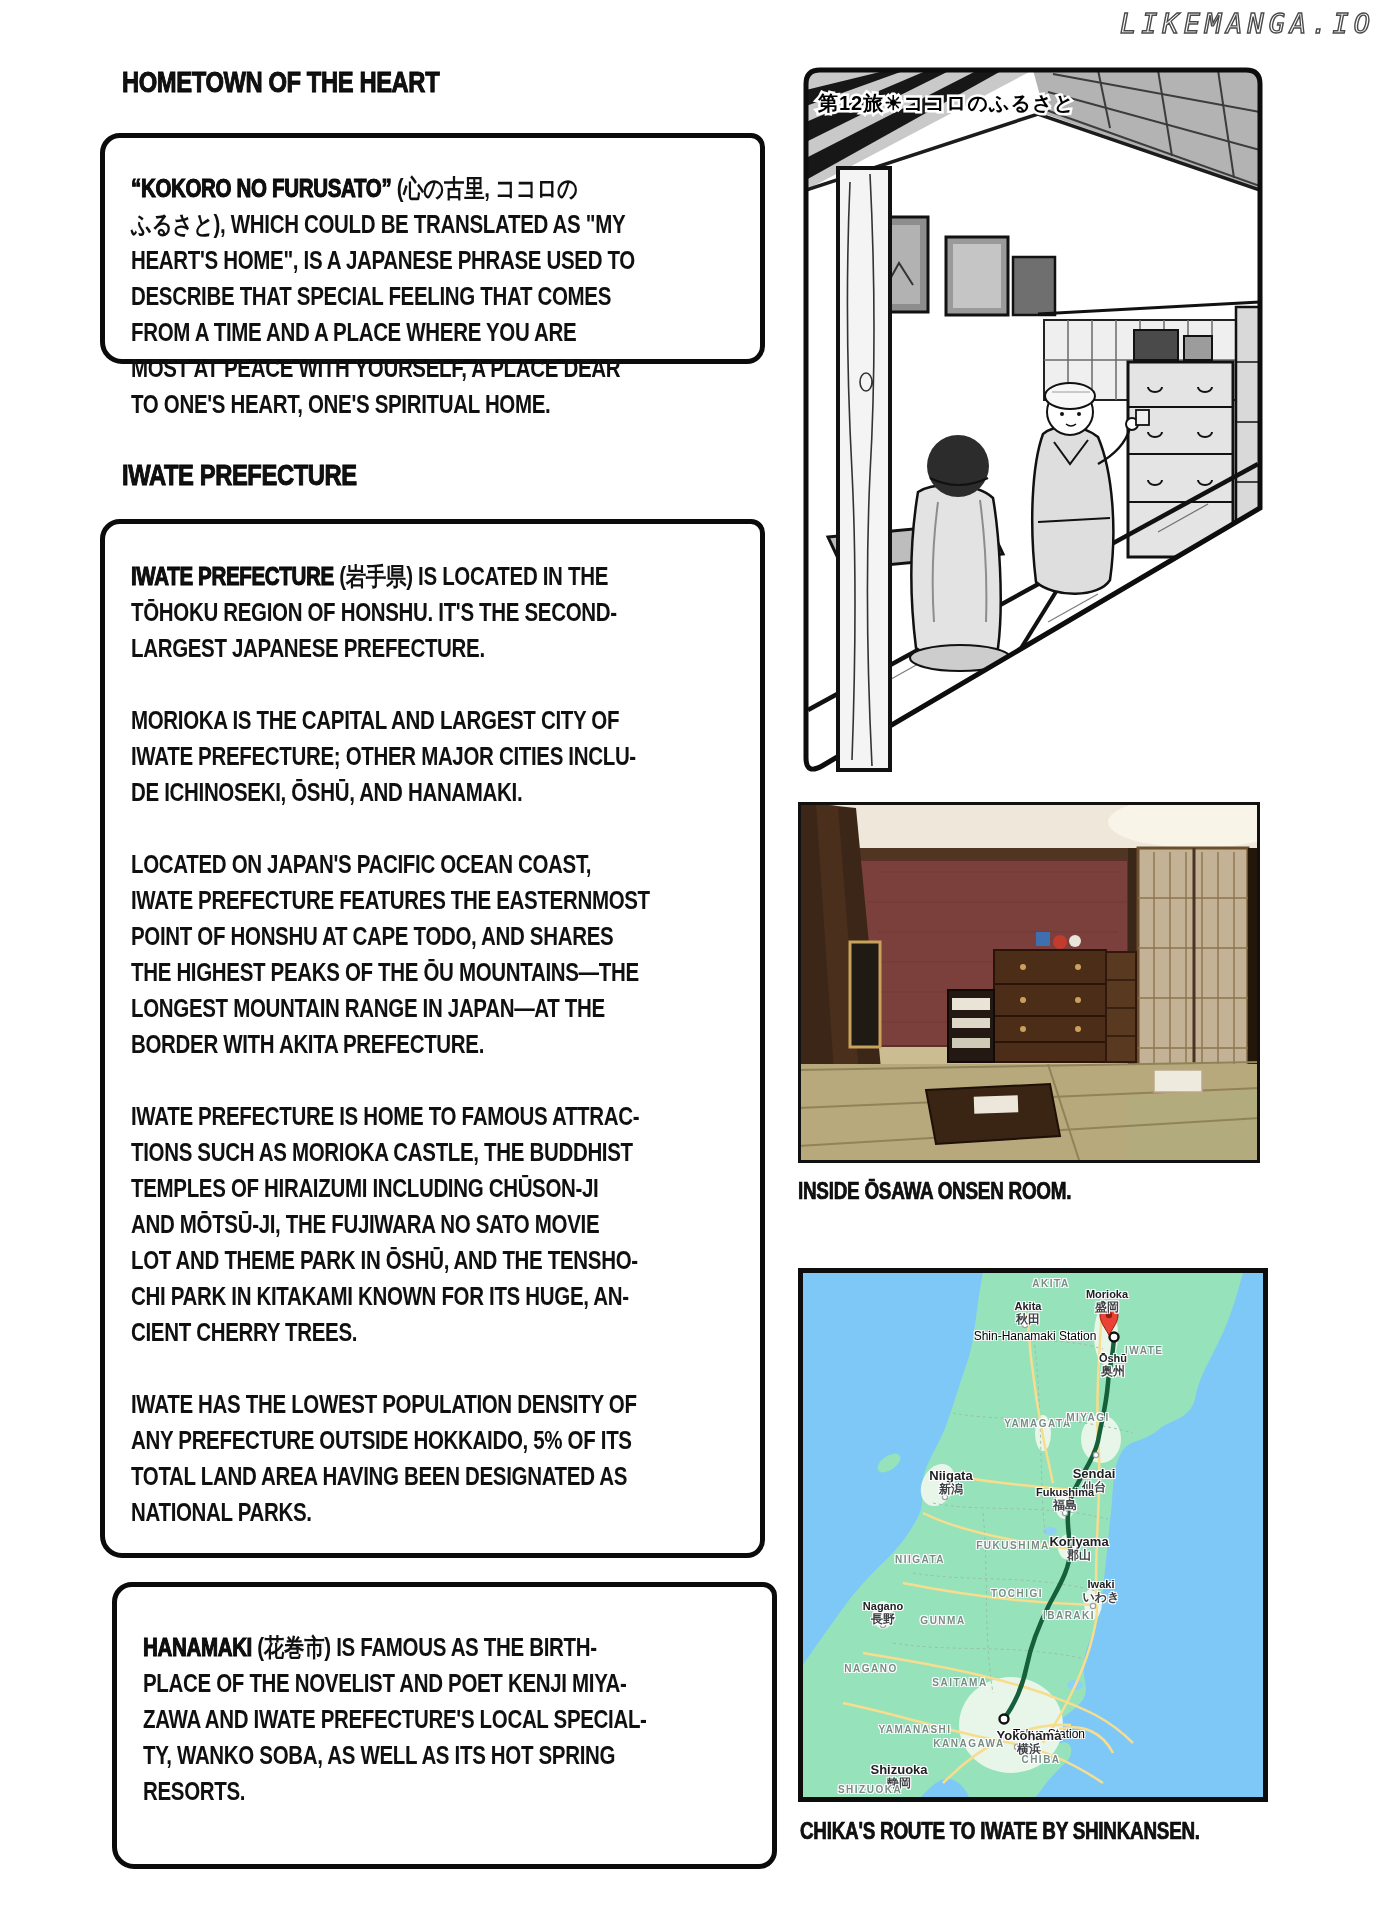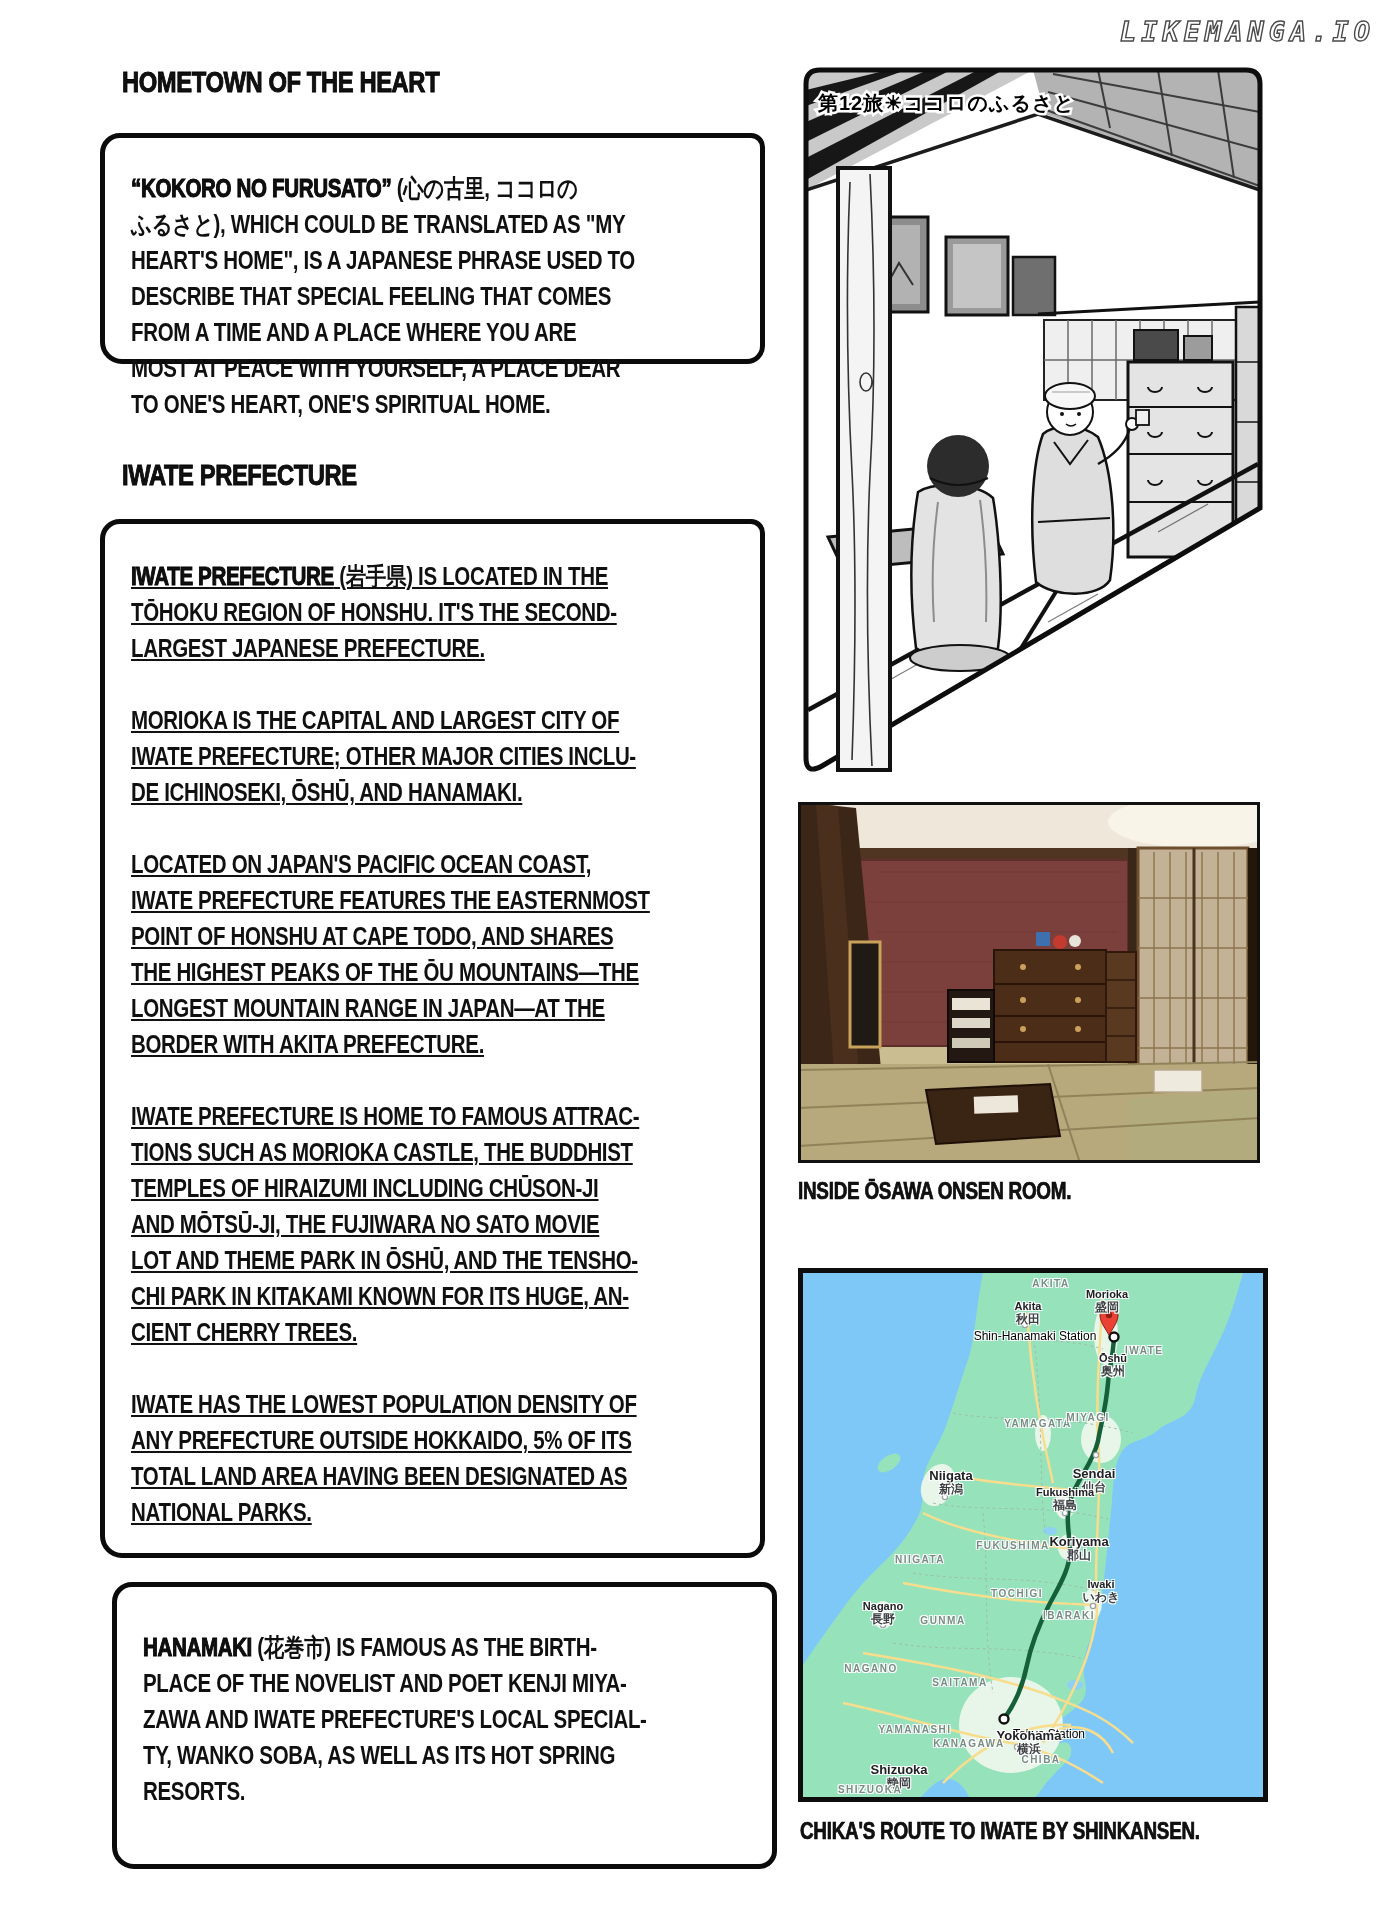--- a/index.html
+++ b/index.html
@@ -3,23 +3,23 @@
 <meta charset="utf-8">
 <style>
   html,body { margin:0; padding:0; background:#ffffff; }
   .page {
     position:relative; width:1385px; height:1920px; margin:0 auto;
     background:#ffffff; overflow:hidden;
     font-family:"Liberation Sans", sans-serif; color:#111;
   }
   
   .watermark {
-    position:absolute; top:16px; right:10px;
+    position:absolute; top:8px; right:10px;
     font-family:"DejaVu Sans Mono", monospace;
-    font-style:italic; font-weight:700; font-size:27px; letter-spacing:5px;
+    font-style:italic; font-weight:400; font-size:27px; letter-spacing:5px;
     color:#ffffff;text-align:center; -webkit-text-stroke:1.4px #4a4a4a;
   }
   
   .heading {
     position:absolute; left:122px;
     font-size:29px; font-weight:700; letter-spacing:-0.5px;
     transform:scaleX(0.82); transform-origin:0 0;
     -webkit-text-stroke:0.9px #000; white-space:nowrap;
   }
   
@@ -81,21 +81,21 @@
 DESCRIBE THAT SPECIAL FEELING THAT COMES
 FROM A TIME AND A PLACE WHERE YOU ARE
 MOST AT PEACE WITH YOURSELF, A PLACE DEAR
 TO ONE'S HEART, ONE'S SPIRITUAL HOME.</span></p>
     </div>
   </div>
 
   <div class="heading" style="top:459px;">IWATE PREFECTURE</div>
 
   <div class="tbox" style="top:519px; height:1039px;">
-    <div class="tbox-inner" style="padding:34px 26px;text-decoration:underline;">
+    <div class="tbox-inner" style="padding:34px 26px;">
       <div class="cond">
         <p class="para"><span class="lead">IWATE PREFECTURE</span><span> (岩手県) IS LOCATED IN THE
 TŌHOKU REGION OF HONSHU. IT'S THE SECOND-
 LARGEST JAPANESE PREFECTURE.</span></p>
         <p class="para">MORIOKA IS THE CAPITAL AND LARGEST CITY OF
 IWATE PREFECTURE; OTHER MAJOR CITIES INCLU-
 DE ICHINOSEKI, ŌSHŪ, AND HANAMAKI.</p>
         <p class="para">LOCATED ON JAPAN'S PACIFIC OCEAN COAST,
 IWATE PREFECTURE FEATURES THE EASTERNMOST
 POINT OF HONSHU AT CAPE TODO, AND SHARES

